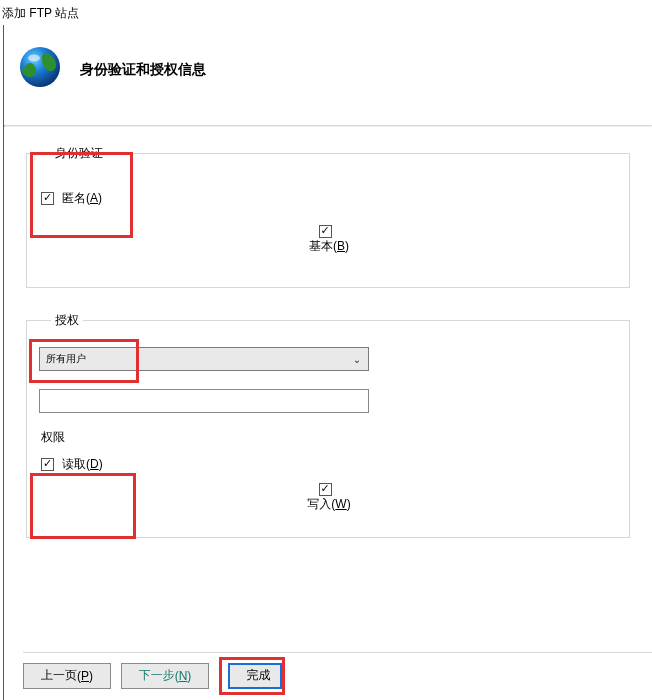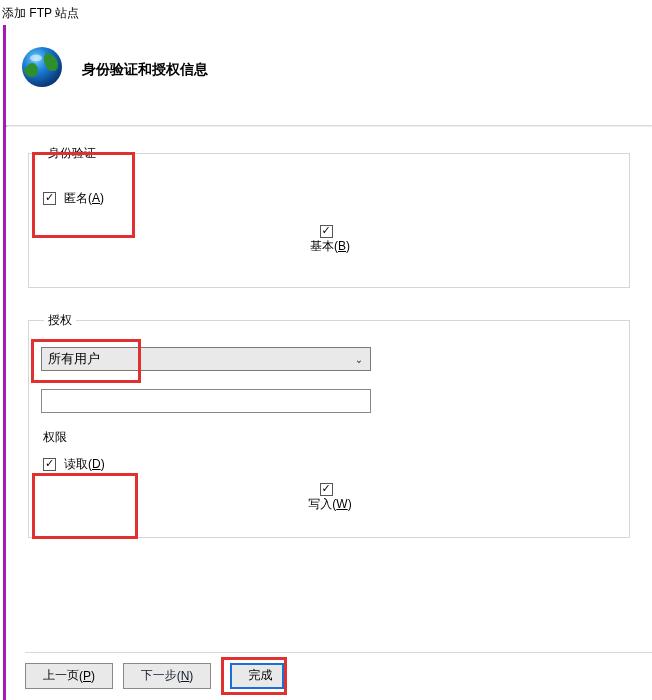--- a/index.html
+++ b/index.html
@@ -16,21 +16,21 @@
       padding: 4px 6px 2px 2px;
       font-size: 12px;
       color: #000;
     }
     .title-area .txt { display: inline-block; vertical-align: top; margin-top: 1px; }
     .window {
       position: absolute;
       left: 3px; top: 25px;
       width: 649px; height: 675px;
       background: #fff;
-      border-left: 3px solid #a21caf;
+      border-left: 1px solid #a21caf;
     }
     .header {
       display: flex;
       align-items: center;
       padding: 18px 12px 34px 12px;
     }
     .globe {
       width: 48px; height: 48px; flex-shrink: 0;
       margin-right: 16px;
     }
@@ -49,21 +49,21 @@
     }
     fieldset.group {
       border: 1px solid #d6d6d6;
       margin: 0 0 24px 0;
       padding: 24px 12px 22px 12px;
       position: relative;
     }
     fieldset.group legend {
       font-size: 12px;
       padding: 0 4px;
-      margin-left: 3px;
+      margin-left: 12px;
       background: #fff;
     }
     .cb-row {
       display: flex; align-items: center;
       margin: 4px 0 18px 2px;
       font-size: 12px;
     }
     .cb-row:last-child { margin-bottom: 4px; flex-direction: column; }
     .cb {
       width: 13px; height: 13px;
@@ -82,21 +82,21 @@
     .acc { text-decoration: underline; }
     .label-line { margin: 2px 0 6px 3px; }
     .combo {
       display: flex; align-items: center;
       width: 330px; height: 24px;
       border: 1px solid #7a7a7a;
       background: #e9e9e9;
       position: relative;
     }
     .combo .sel {
-      padding: 3px 6px; font-size: 13px; flex: 1;
+      padding: 3px 6px; font-size: 10px; flex: 1;
     }
     .combo .drop {
       width: 22px; height: 100%;
       display: flex; align-items: center; justify-content: center;
       font-size: 10px; color: #333;
     }
     .textbox {
       display: block;
       width: 330px; height: 24px;
       border: 1px solid #888;
@@ -123,21 +123,21 @@
       background: #fff;
     }
     .btn {
       min-width: 88px; height: 26px;
       border: 1px solid #8a8a8a;
       background: #e9e9e9;
       font-size: 12px;
       display: inline-flex; align-items: center; justify-content: center;
       cursor: pointer;
     }
-    .btn.disabled { color: #0f172a; cursor: default; }
+    .btn.disabled { color: #0f766e; cursor: default; }
     .btn.primary { border: 2px solid #1a6fd6; background: #e9e9e9; padding-left: 13px; }
     .btn .acc { text-decoration: underline; }
     .finish-wrap {
       border: 3px solid #e03030;
       padding: 3px 0 3px 6px;
       margin-right: -2px;
     }
   </style>
 </head>
 <body>

